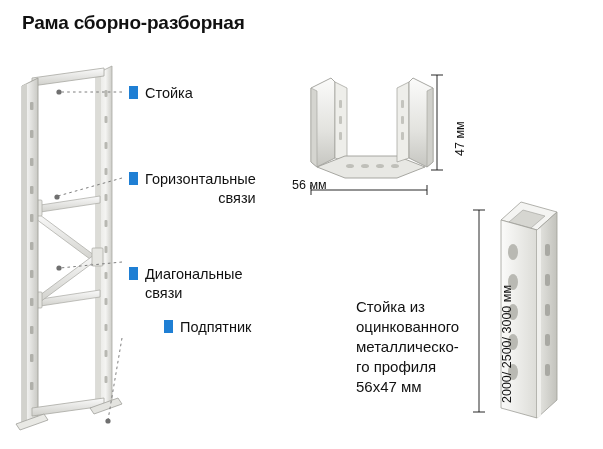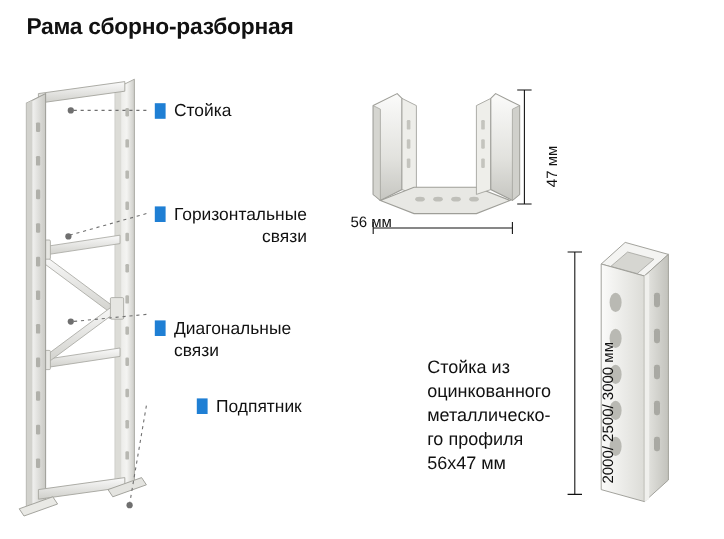--- a/index.html
+++ b/index.html
@@ -56,21 +56,21 @@
   .callout-text {
     font-size: 14.5px;
     line-height: 19px;
     color: #111111;
     white-space: pre-line;
   }
 
   .c1 { left: 129px; top: 84px; }
   .c2 { left: 129px; top: 170px; text-align: right; }
   .c3 { left: 129px; top: 265px; }
-  .c4 { left: 129px; top: 330px; padding-left: 35px; }
+  .c4 { left: 129px; top: 318px; padding-left: 35px; }
 
   
   .leaders {
     position: absolute;
     left: 0; top: 0;
     width: 603px; height: 449px;
     pointer-events: none;
   }
 
   

